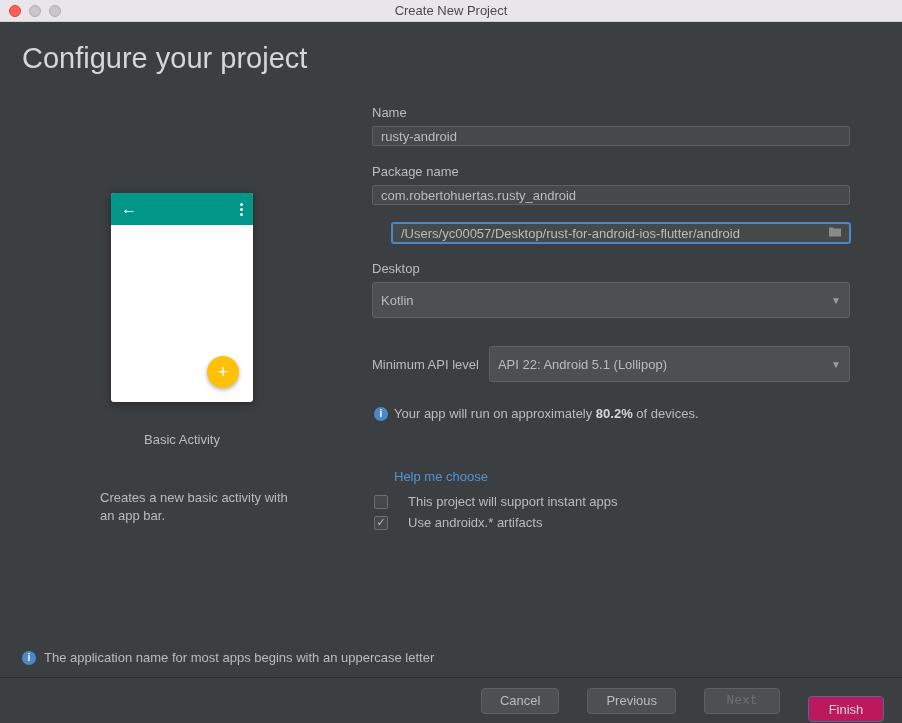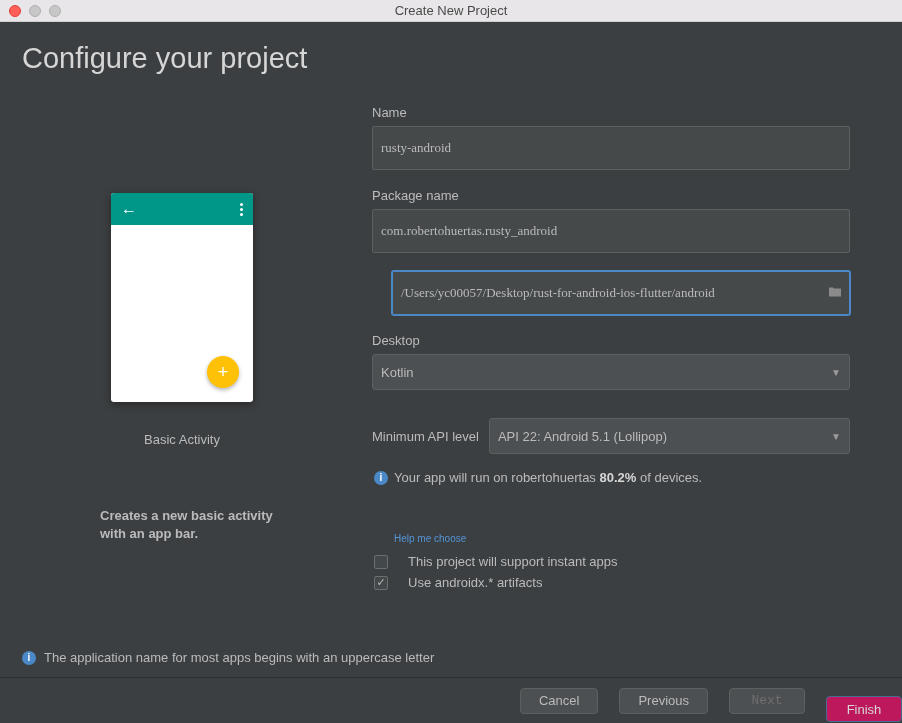--- a/index.html
+++ b/index.html
@@ -107,46 +107,45 @@
     box-shadow: 0 2px 4px rgba(0,0,0,0.3);
   }
   .preview-caption {
     margin-top: 30px;
     color: #bbbbbb;
     font-size: 13px;
   }
   .preview-desc {
     color: #bbbbbb;
     font-size: 13px;
-    margin-top: 60px;
+    margin-top: 42px;
     align-self: flex-start;
     padding: 0 40px 0 78px;
     line-height: 1.4;
-    font-weight: bold;
   }
   .right-col {
     flex: 1;
     padding-right: 30px;
   }
   .form-group { margin-bottom: 18px; }
   .form-label {
     color: #bbbbbb;
     font-size: 13px;
     margin-bottom: 6px;
     display: block;
   }
   .text-input {
     width: 100%;
-    height: 44px;
+    height: 20px;
     background: #45494a;
     border: 1px solid #5e6060;
     color: #bbbbbb;
     padding: 0 8px;
     font-size: 13px;
-    font-family: Liberation Serif, serif;
+    font-family: Liberation Sans, sans-serif;
     border-radius: 2px;
   }
   .text-input.focused {
     border: 1px solid #4a88c7;
     box-shadow: 0 0 0 1px #4a88c7;
   }
   .input-wrap { position: relative; padding-left: 20px; }
   .folder-icon {
     position: absolute;
     right: 8px;
@@ -169,21 +168,21 @@
   }
   .select-caret {
     font-size: 10px;
     color: #9a9a9a;
   }
   .api-row {
     display: flex;
     align-items: center;
     gap: 10px;
     margin-top: 28px;
-    margin-bottom: 16px;
+    margin-bottom: 24px;
   }
   .api-label { color: #bbbbbb; font-size: 13px; white-space: nowrap; }
   .api-select { flex: 1; }
   .info-row {
     display: flex;
     align-items: center;
     gap: 6px;
     color: #bbbbbb;
     font-size: 13px;
     margin-bottom: 4px;
@@ -198,21 +197,21 @@
     font-size: 10px;
     font-weight: bold;
     display: inline-flex;
     align-items: center;
     justify-content: center;
     flex-shrink: 0;
     font-style: normal;
   }
   .help-link {
     color: #5394d6;
-    font-size: 10px;
+    font-size: 13px;
     margin-left: 22px;
     margin-bottom: 10px;
     display: inline-block;
     margin-top: 44px;
   }
   .check-row {
     display: flex;
     align-items: center;
     gap: 20px;
     margin-bottom: 6px;
@@ -244,21 +243,22 @@
     gap: 8px;
     color: #bbbbbb;
     font-size: 13px;
   }
   .footer {
     height: 46px;
     border-top: 1px solid #2d2f30;
     display: flex;
     align-items: center;
     justify-content: flex-end;
-    gap: 21px;
+    gap: 28px;
+    padding-right: 18px;
     background: #3c3f41;
   }
   .btn {
     height: 26px;
     padding: 0 18px;
     background: #4c5052;
     border: 1px solid #5e6060;
     color: #bbbbbb;
     font-size: 13px;
     border-radius: 4px;
@@ -336,21 +336,21 @@
         <span class="api-label">Minimum API level</span>
         <div class="select-input api-select">
           <span>API 22: Android 5.1 (Lollipop)</span>
           <span class="select-caret">▼</span>
         </div>
       </div>
 
       <div class="info-row">
         <span class="info-icon">i</span>
         <span>
-          <span>Your app will run on robertohuertas </span><span class="pct">80.2%</span><span> of devices.</span>
+          <span>Your app will run on approximately </span><span class="pct">80.2%</span><span> of devices.</span>
         </span>
       </div>
       <a class="help-link">Help me choose</a>
 
       <div class="check-row">
         <span class="checkbox"></span>
         <span>This project will support instant apps</span>
       </div>
       <div class="check-row">
         <span class="checkbox checked"></span>

